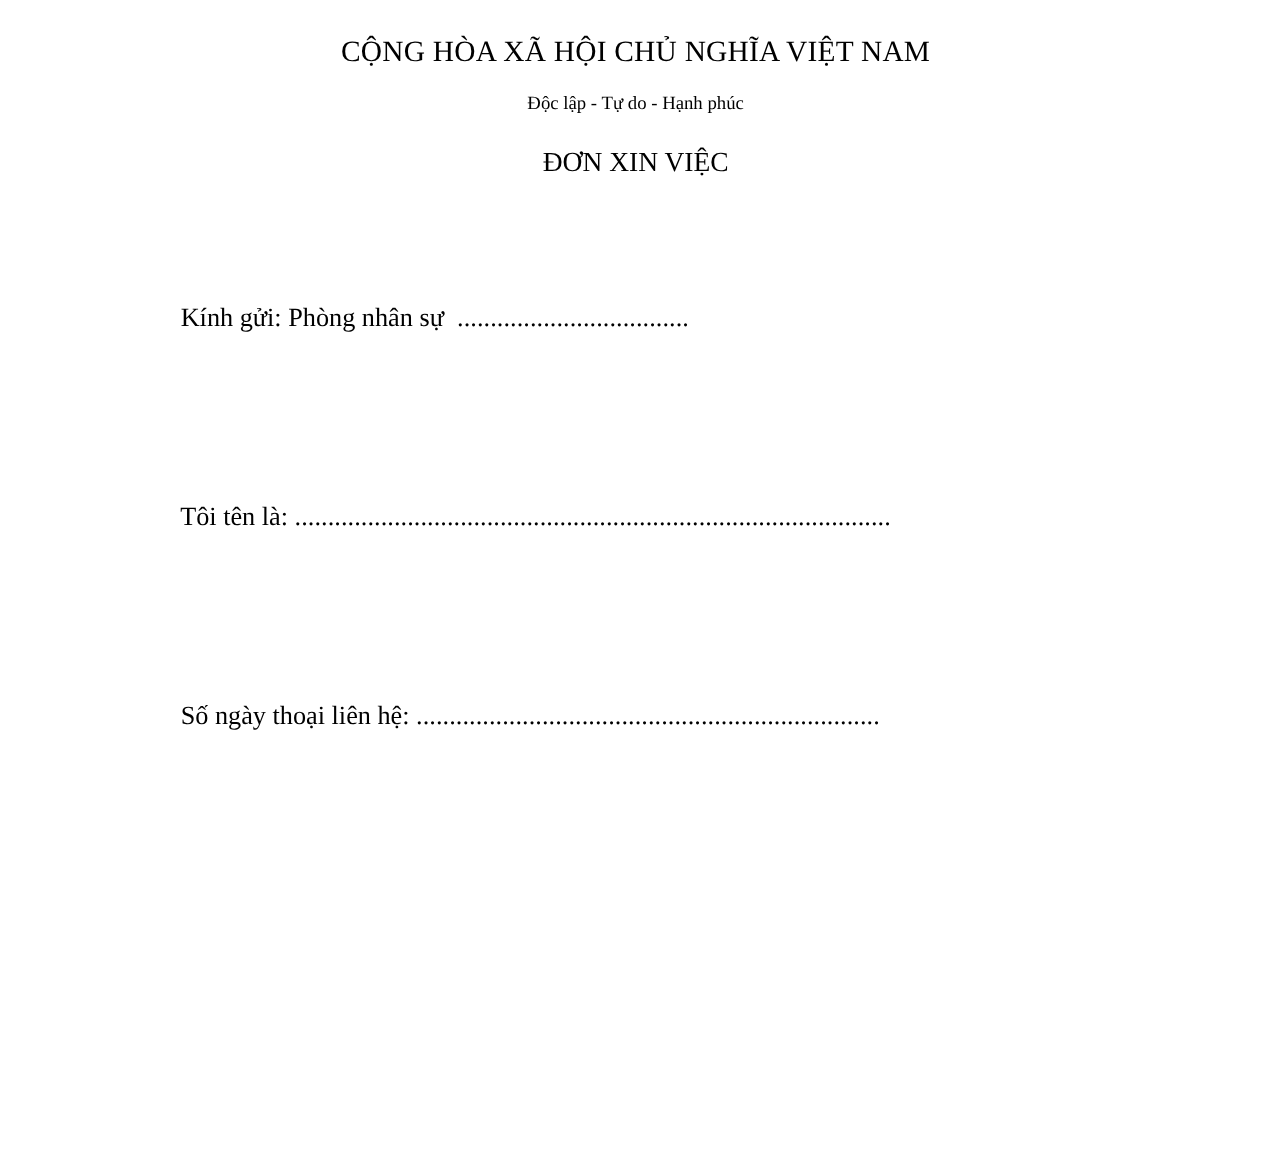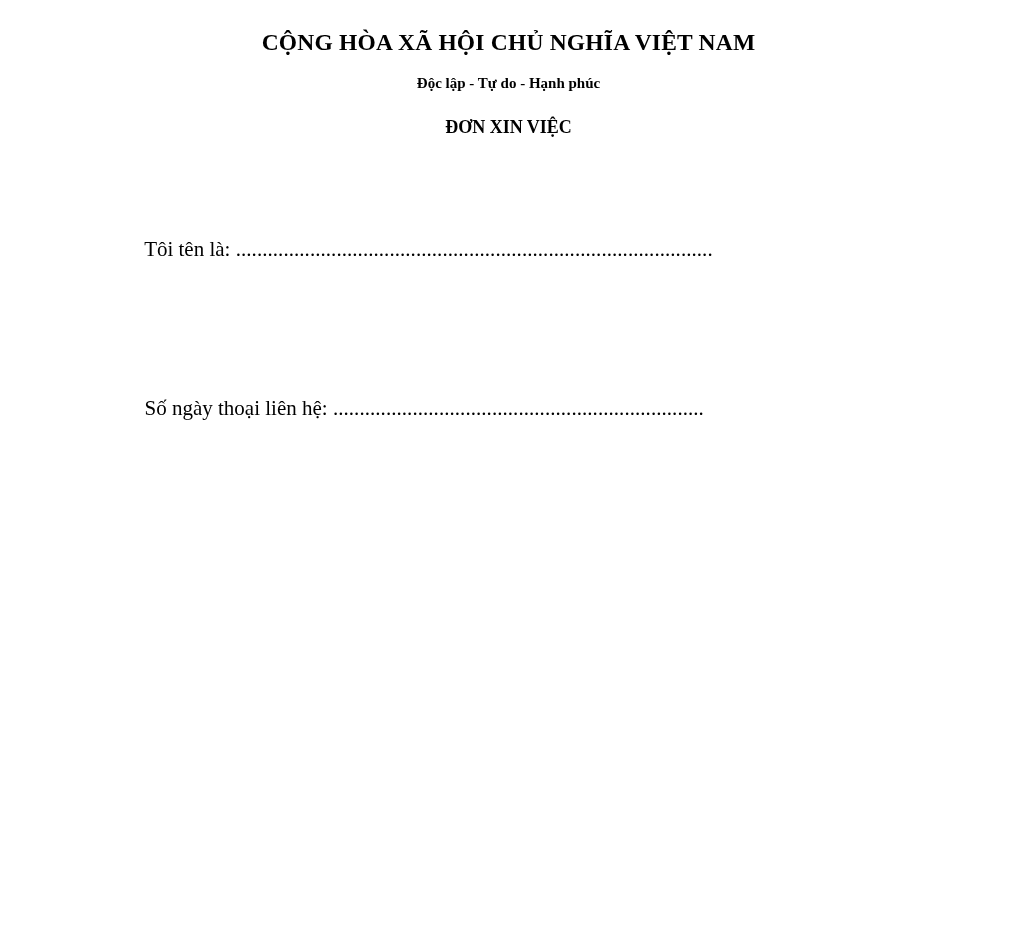--- a/index.html
+++ b/index.html
@@ -21,34 +21,34 @@
     position: relative;
     width: 1017px;
     height: 925px;
     background: #ffffff;
     overflow: hidden;
   }
 
   
   .doc-heading {
     text-align: center;
-    font-weight: bold;
+    font-weight: normal;
     line-height: 1.2;
   }
   .heading-national {
     font-size: 23.5px;
     letter-spacing: 0.2px;
     padding-top: 28px;
   }
   .heading-motto {
     font-size: 15px;
     padding-top: 18px;
   }
   .heading-title {
-    font-size: 18px;
+    font-size: 22px;
     padding-top: 25px;
   }
 
   
   .form-block {
     margin-top: 31px;
     padding-left: 113px;
     padding-right: 70px;
   }
   .form-row {
@@ -80,20 +80,23 @@
 <div id="page">
 
   <div class="doc-heading heading-national">CỘNG HÒA XÃ HỘI CHỦ NGHĨA VIỆT NAM</div>
 
   <div class="doc-heading heading-motto">Độc lập - Tự do - Hạnh phúc</div>
 
   <div class="doc-heading heading-title">ĐƠN XIN VIỆC</div>
 
   <div class="form-block">
 
+    <div class="form-row">
+      <span class="field-label">Kính gửi: Phòng nhân sự  </span><span class="field-dots">...................................</span>
+    </div>
 
     <div class="form-row">
       <span class="field-label">Tôi tên là: </span><span class="field-dots">..........................................................................................</span>
     </div>
 
 
 
     <div class="form-row">
       <span class="field-label">Số ngày thoại liên hệ: </span><span class="field-dots">......................................................................</span>
     </div>

